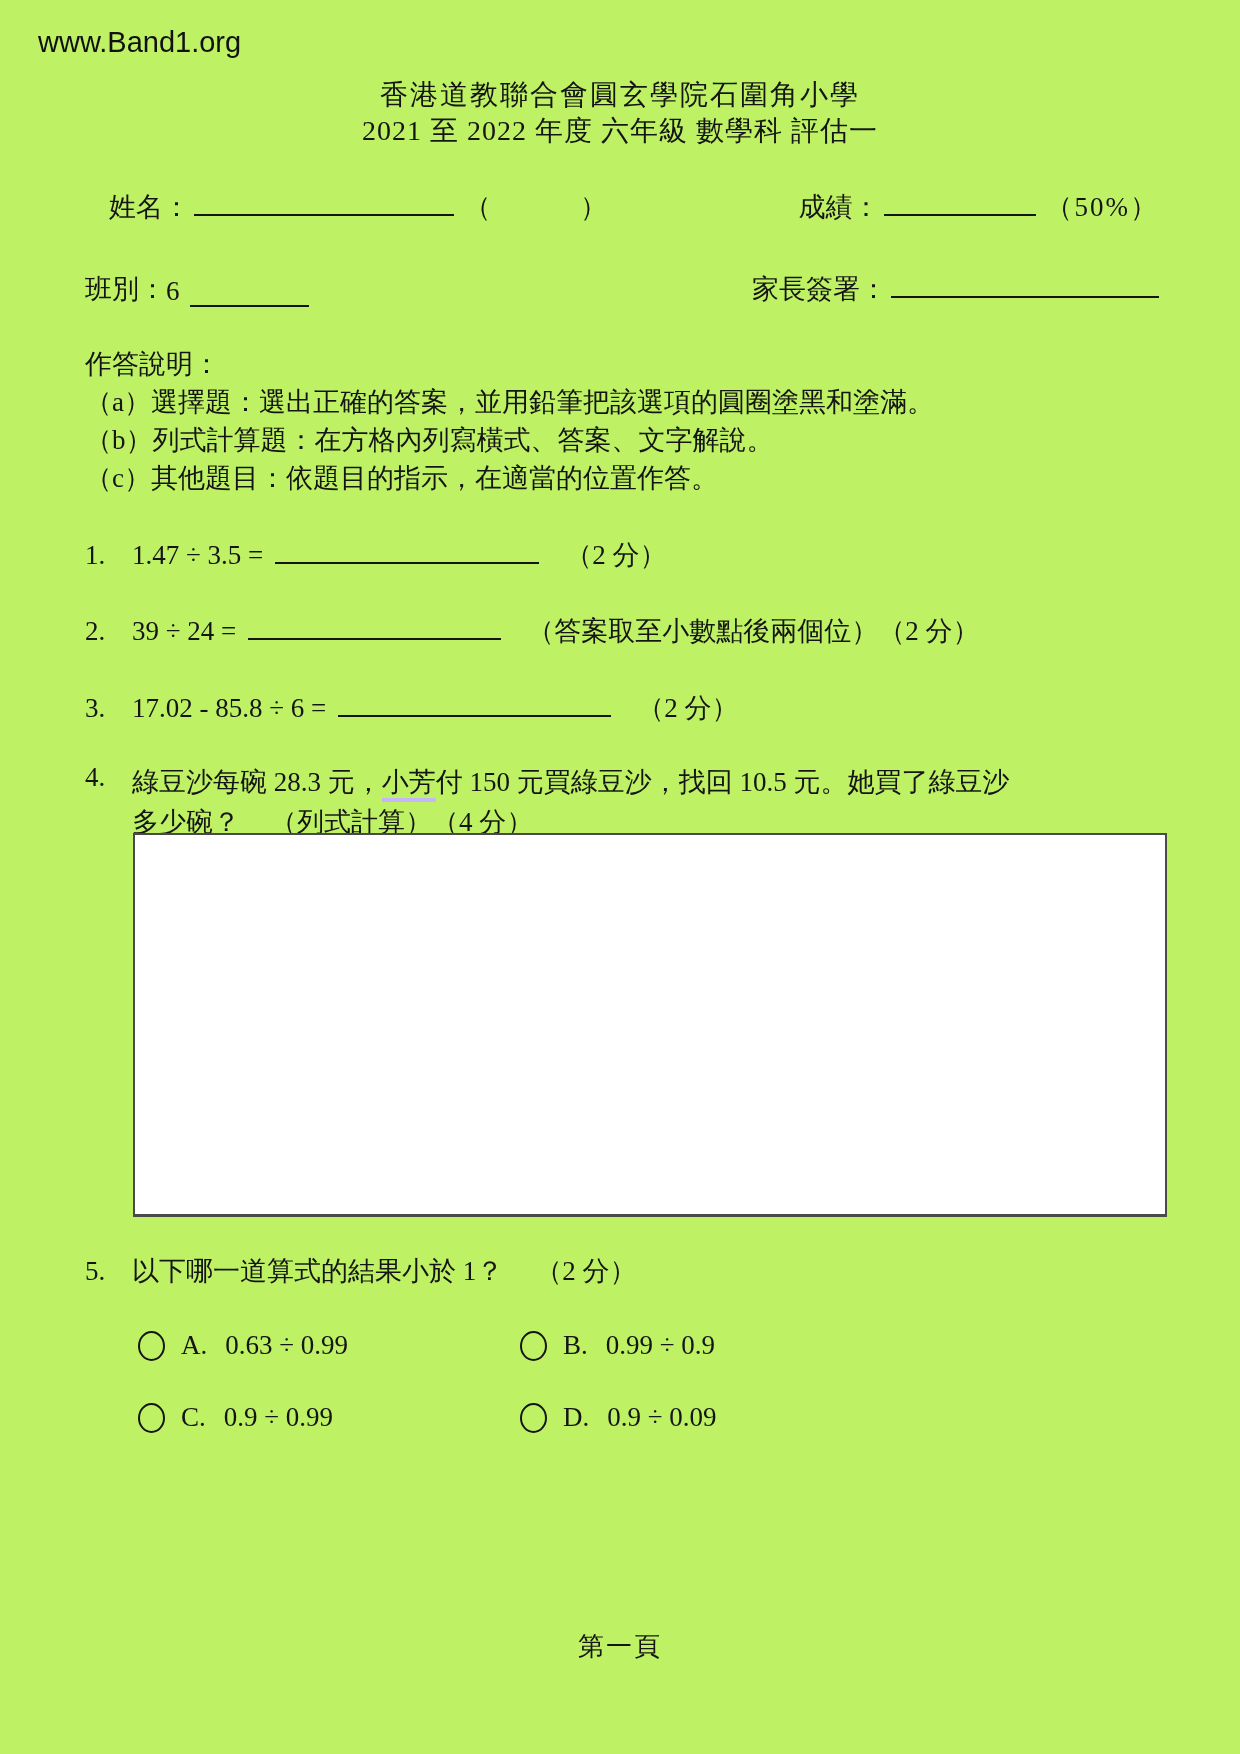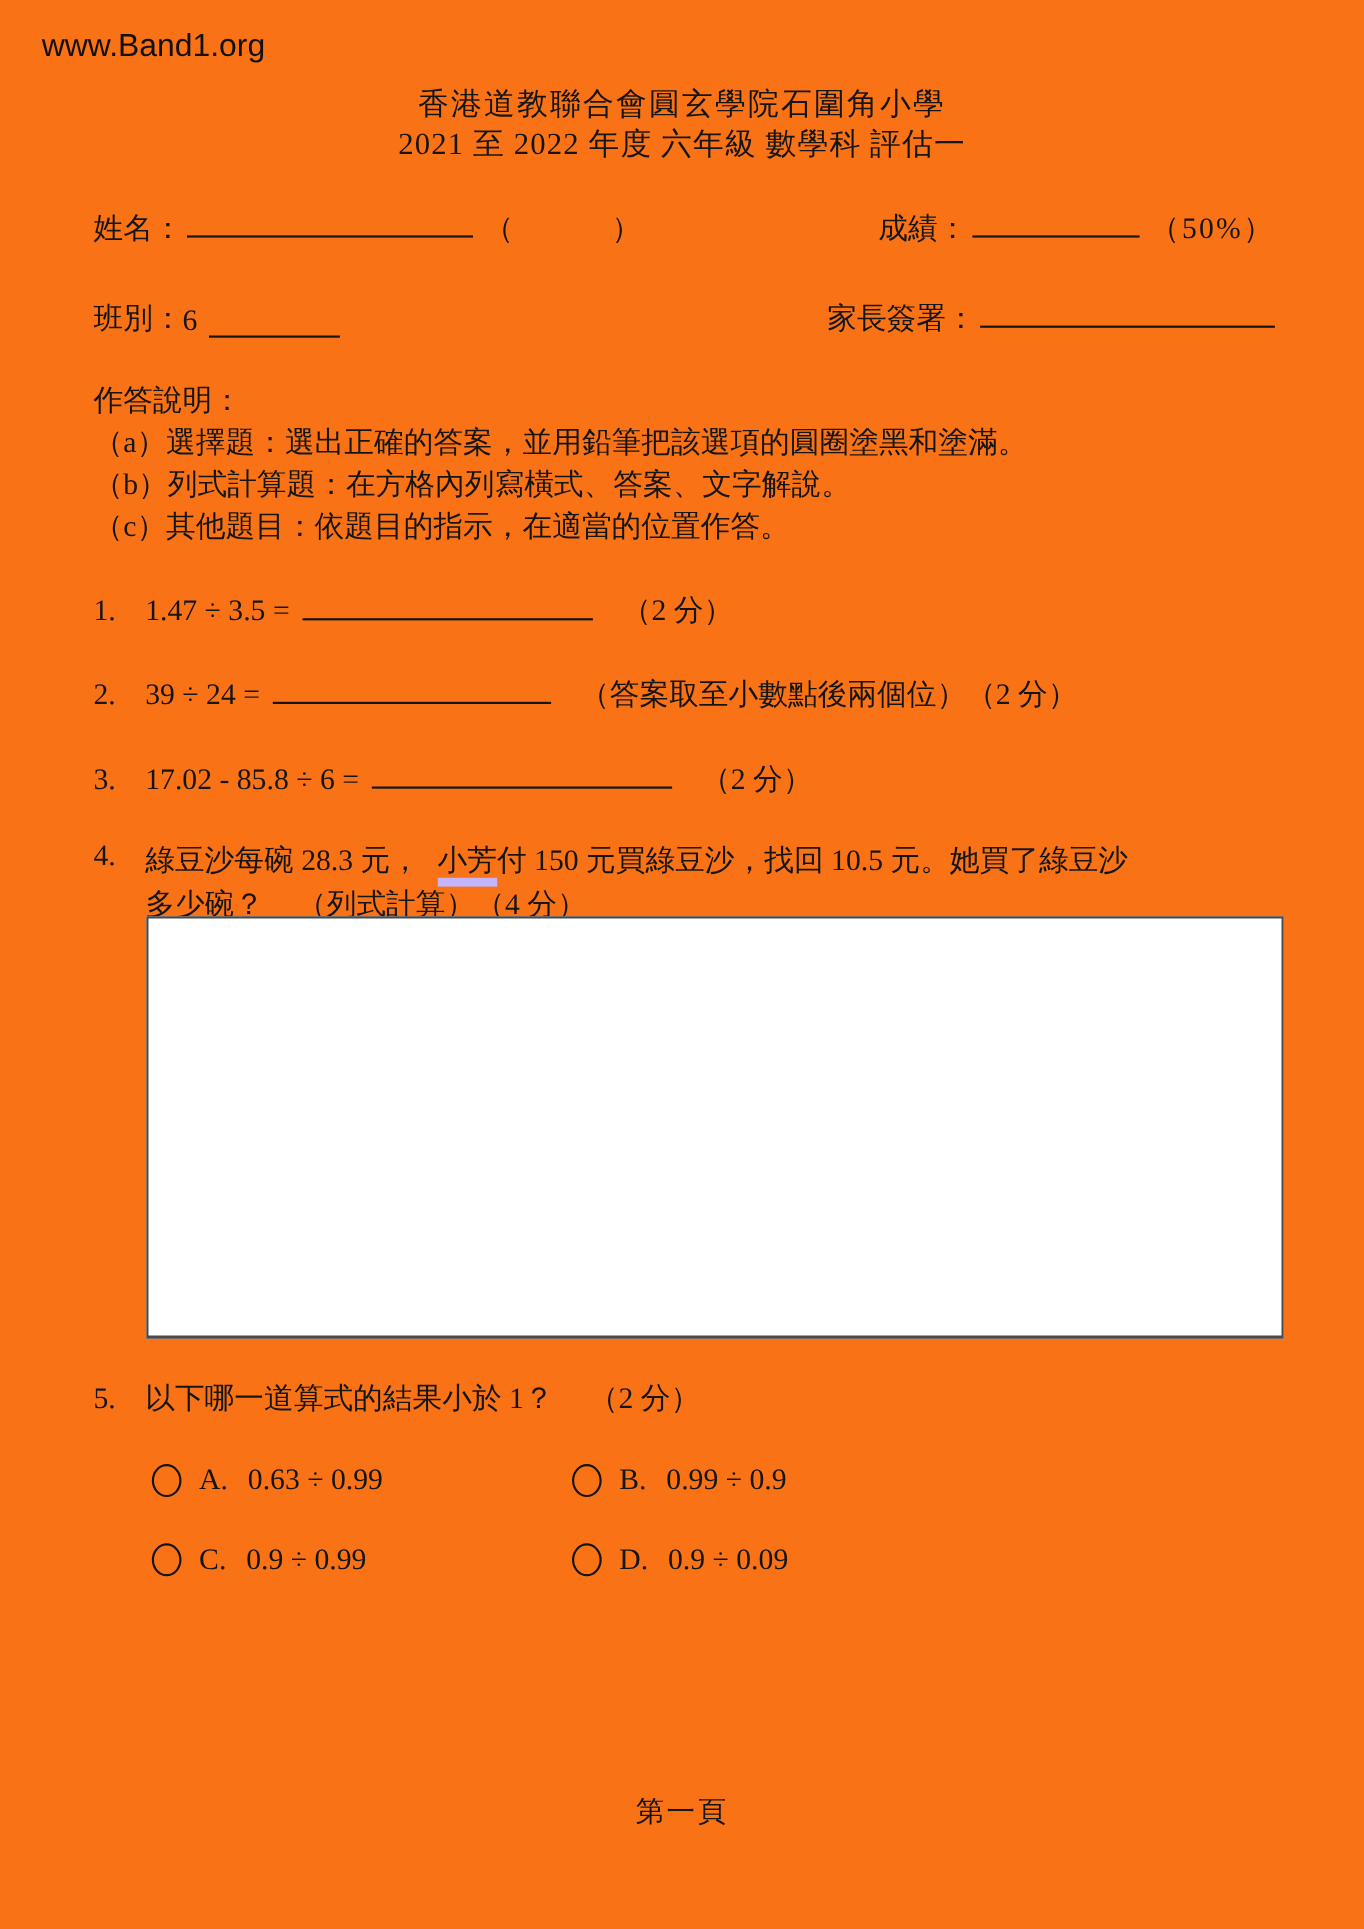--- a/index.html
+++ b/index.html
@@ -1,38 +1,38 @@
 <!DOCTYPE html>
 <html><head>
 <meta charset="utf-8">
 <style>
   * { margin:0; padding:0; box-sizing:border-box; }
   html,body { background:#ffffff; }
   .page {
     position:relative;
     width:1240px; height:1754px;
-    background:#f97316;
+    background:#bef264;
     color:#151515;
     font-family:"Liberation Serif","DejaVu Serif",serif;
     font-size:27px;
     overflow:hidden;
   }
   .abs { position:absolute; }
   .centered { left:0; width:100%; text-align:center; }
 
   .watermark {
     top:26px; left:38px;
     font-family:"Liberation Sans","DejaVu Sans",sans-serif;
     font-size:29px; font-weight:500; color:#111;
   }
   .title-line1 { top:76px;  font-size:28px; letter-spacing:2px; }
   .title-line2 { top:112px; font-size:28px; letter-spacing:1px; }
 
   .form-row { left:85px; right:81px; display:flex; align-items:baseline; }
-  .form-row-1 { top:186px; }
+  .form-row-1 { top:186px;margin-left:24px; }
   .form-row-2 { top:268px;align-items:flex-end; }
   .push-right { margin-left:auto; display:flex; align-items:baseline; }
 
   .blank {
     display:inline-block;
     border-bottom:2px solid #151515;
     height:30px;
     vertical-align:-7px;
   }
   .blank-name   { width:260px; margin-left:4px; }
@@ -51,21 +51,21 @@
   .q-row-1 { top:534px; }
   .q-row-2 { top:610px; }
   .q-row-3 { top:687px; }
   .q-num { display:inline-block; width:47px; flex:0 0 47px; }
   .q-marks { margin-left:26px; }
   .q2-note { margin-left:26px; }
 
   .q4-block { top:762px; left:85px; right:110px; display:flex; }
   .q4-text { line-height:40px; }
   .q4-line2-gap { margin-left:30px; }
-  .uname { border-bottom:8px solid #c4b5fd; padding-bottom:1px;margin-left:16px; }
+  .uname { border-bottom:4px solid #c4b5fd; padding-bottom:1px; }
 
   .answer-box {
     top:833px; left:133px;
     width:1034px; height:384px;
     border:2px solid #4a4a4a;
     border-bottom-width:3px;
     background:#ffffff;
   }
 
   .q5-row { top:1253px; }

